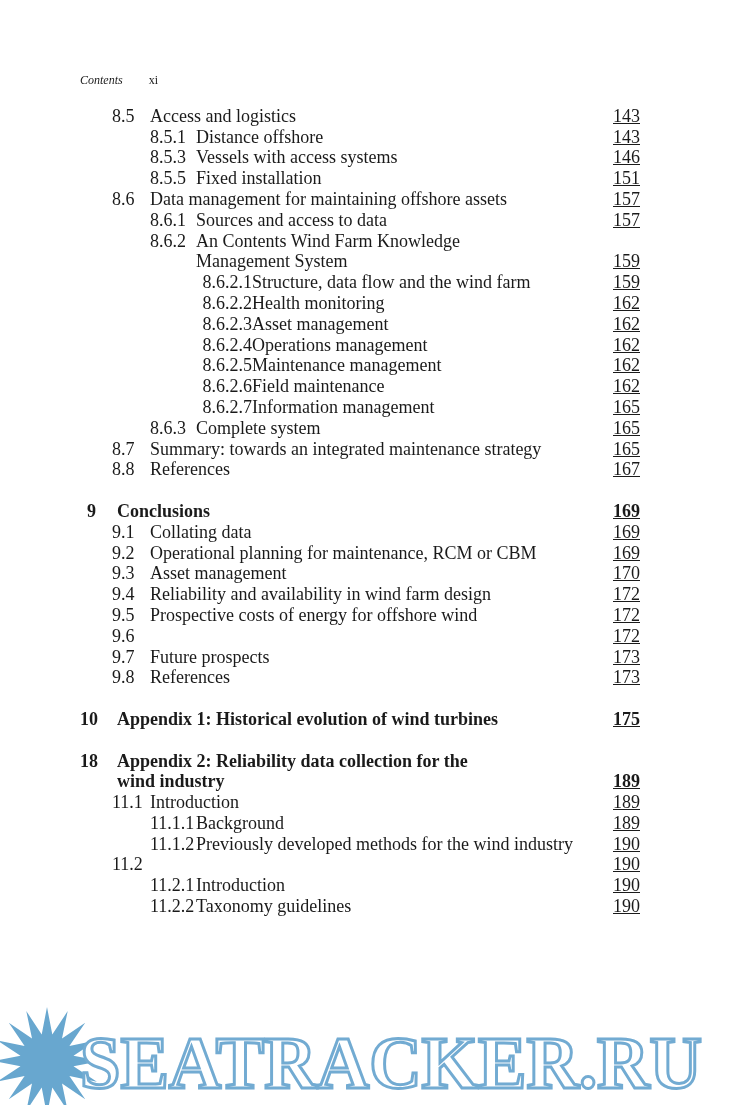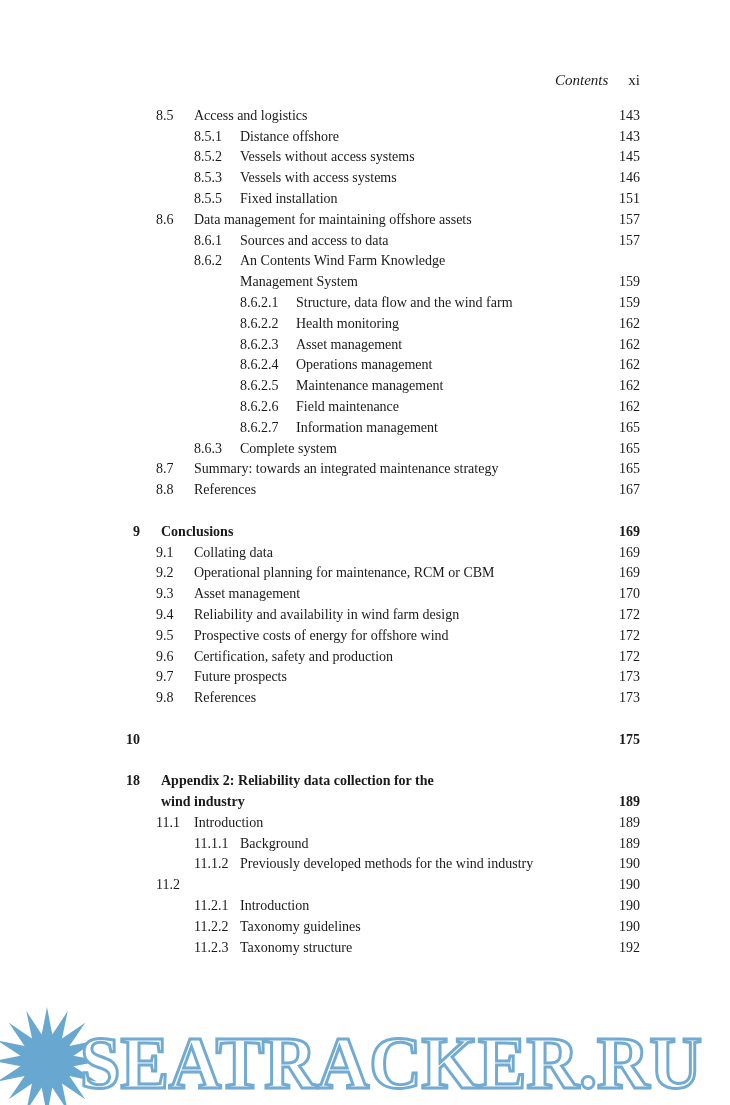--- a/index.html
+++ b/index.html
@@ -11,44 +11,43 @@
     font-family: "Liberation Serif", serif;
     color: #1a1a1a;
   }
   .content {
     position: absolute;
     left: 80px; top: 70px;
     width: 560px;
   }
   .page-header {
     display: flex;
-    justify-content: flex-end;
     align-items: baseline;
-    font-size: 15px;
+    font-size: 12px;
     line-height: 20.8px;
     margin-bottom: 15px;
   }
   .running-title { font-style: italic; }
-  .folio { margin-left: 20px; }
-
-  .toc { font-size: 14px; line-height: 20.8px; margin-left: 44px; }
+  .folio { margin-left: 26px; }
+
+  .toc { font-size: 18px; line-height: 20.8px; }
   .entry.gap { margin-top: 20.8px; }
   .entry.bold { font-weight: bold; }
   .row { display: flex; }
   .num { flex: none; white-space: pre; }
   .title { flex: 0 1 auto; white-space: pre; }
-  .pageno { margin-left: auto; padding-left: 12px; }
+  .pageno { margin-left: auto; padding-left: 12px; text-decoration: underline; }
 
   .level-0 .num { width: 16px; text-align: right; margin-right: 21px; }
   .level-1 { padding-left: 32px; }
   .level-1 .num { width: 38px; }
   .level-2 { padding-left: 70px; }
   .level-2 .num { width: 46px; }
   .level-3 { padding-left: 116px; }
-  .level-3 .num { width: 56px; }
+  .level-3 .num { width: 56px; text-align: right; }
 
   .watermark {
     position: absolute;
     left: 0; top: 1000px;
     width: 730px; height: 110px;
     pointer-events: none;
   }
 </style>
 </head>
 <body>
@@ -68,27 +67,20 @@
       </div>
       <div class="entry level-2">
         <div class="row">
           <span class="num">8.5.1</span>
           <span class="title">Distance offshore</span>
           <span class="pageno">143</span>
         </div>
       </div>
       <div class="entry level-2">
         <div class="row">
-          <span class="num">8.5.2</span>
-          <span class="title">Vessels without access systems</span>
-          <span class="pageno">145</span>
-        </div>
-      </div>
-      <div class="entry level-2">
-        <div class="row">
           <span class="num">8.5.3</span>
           <span class="title">Vessels with access systems</span>
           <span class="pageno">146</span>
         </div>
       </div>
       <div class="entry level-2">
         <div class="row">
           <span class="num">8.5.5</span>
           <span class="title">Fixed installation</span>
           <span class="pageno">151</span>
@@ -228,41 +220,41 @@
       <div class="entry level-1">
         <div class="row">
           <span class="num">9.5</span>
           <span class="title">Prospective costs of energy for offshore wind</span>
           <span class="pageno">172</span>
         </div>
       </div>
       <div class="entry level-1">
         <div class="row">
           <span class="num">9.6</span>
-          <span class="title">Certification, safety and production</span>
           <span class="pageno">172</span>
         </div>
       </div>
       <div class="entry level-1">
         <div class="row">
           <span class="num">9.7</span>
           <span class="title">Future prospects</span>
           <span class="pageno">173</span>
         </div>
       </div>
       <div class="entry level-1">
         <div class="row">
           <span class="num">9.8</span>
           <span class="title">References</span>
           <span class="pageno">173</span>
         </div>
       </div>
       <div class="entry level-0 bold gap">
         <div class="row">
           <span class="num">10</span>
+          <span class="title">Appendix 1: Historical evolution of wind turbines</span>
           <span class="pageno">175</span>
         </div>
       </div>
       <div class="entry level-0 bold gap">
         <div class="row">
           <span class="num">18</span>
           <span class="title">Appendix 2: Reliability data collection for the</span>
           <span class="pageno"></span>
         </div>
         <div class="row">
@@ -303,27 +295,20 @@
           <span class="num">11.2.1</span>
           <span class="title">Introduction</span>
           <span class="pageno">190</span>
         </div>
       </div>
       <div class="entry level-2">
         <div class="row">
           <span class="num">11.2.2</span>
           <span class="title">Taxonomy guidelines</span>
           <span class="pageno">190</span>
-        </div>
-      </div>
-      <div class="entry level-2">
-        <div class="row">
-          <span class="num">11.2.3</span>
-          <span class="title">Taxonomy structure</span>
-          <span class="pageno">192</span>
         </div>
       </div>
     </div>
 </div>
 
 <div class="watermark">
   <svg width="730" height="110" viewBox="0 0 730 110" xmlns="http://www.w3.org/2000/svg">
     <g transform="translate(-8,6)">
       <polygon points="55,1 60.3,28.5 75.7,5.1 70,32.6 93.2,16.8 77.4,40 104.9,34.3 81.5,49.7 109,55 81.5,60.3 104.9,75.7 77.4,70 93.2,93.2 70,77.4 75.7,104.9 60.3,81.5 55,109 49.7,81.5 34.3,104.9 40,77.4 16.8,93.2 32.6,70 5.1,75.7 28.5,60.3 1,55 28.5,49.7 5.1,34.3 32.6,40 16.8,16.8 40,32.6 34.3,5.1 49.7,28.5" fill="#68a7cf"></polygon>
     </g>

